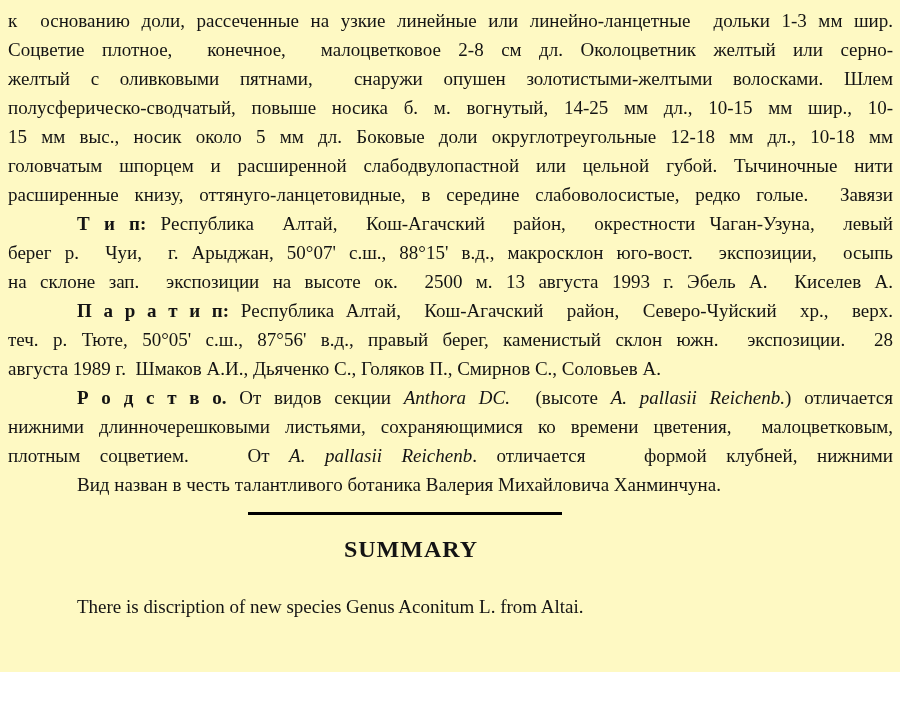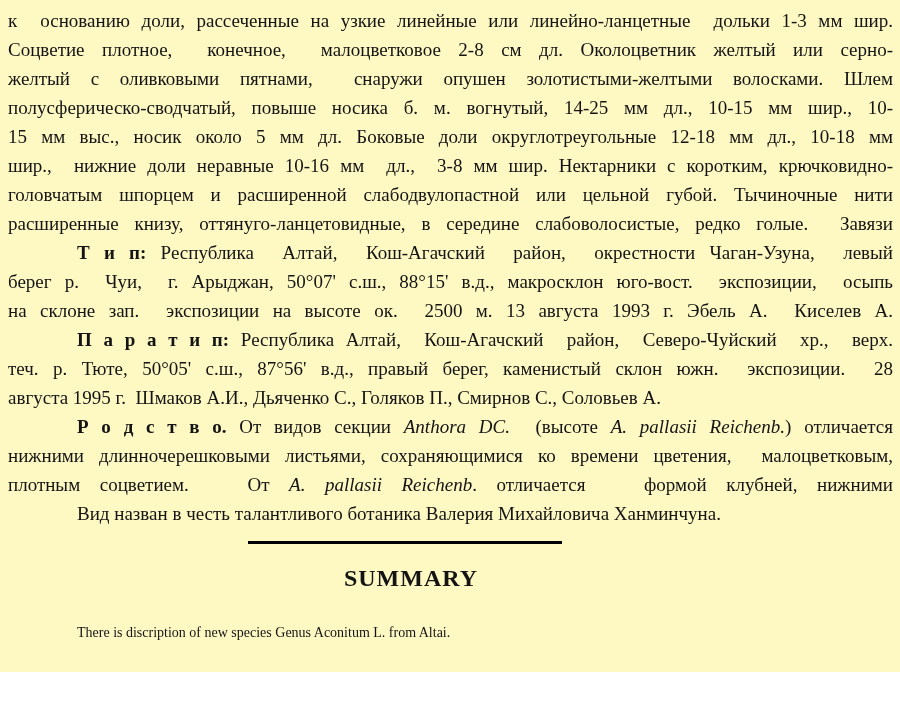--- a/index.html
+++ b/index.html
@@ -46,42 +46,41 @@
     width: 822px;
     text-align: center;
     font-weight: bold;
     font-size: 24px;
     letter-spacing: 1px;
   }
   .summary-line {
     margin-top: 33px;
     padding-left: 8px;
     text-indent: 69px;
-    font-size: 14px;
+    font-size: 19px;
   }
 </style>
 </head>
 <body>
 
 <div class="page">
   <div class="text-block" id="text-block">
       <div class="line justify"><span class="">к  основанию доли, рассеченные на узкие линейные или линейно-ланцетные  дольки 1-3 мм шир.</span></div>
       <div class="line justify"><span class="">Соцветие плотное,  конечное,  малоцветковое 2-8 см дл. Околоцветник желтый или серно-</span></div>
       <div class="line justify"><span class="">желтый с оливковыми пятнами,  снаружи опушен золотистыми-желтыми волосками. Шлем</span></div>
       <div class="line justify"><span class="">полусферическо-сводчатый, повыше носика б. м. вогнутый, 14-25 мм дл., 10-15 мм шир., 10-</span></div>
       <div class="line justify"><span class="">15 мм выс., носик около 5 мм дл. Боковые доли округлотреугольные 12-18 мм дл., 10-18 мм</span></div>
-      <div class="line justify"><span class="">шир.,  нижние доли неравные 10-16 мм  дл.,  3-8 мм шир. Нектарники с коротким, крючковидно-</span></div>
       <div class="line justify"><span class="">головчатым шпорцем и расширенной слабодвулопастной или цельной губой. Тычиночные нити</span></div>
       <div class="line justify"><span class="">расширенные книзу, оттянуго-ланцетовидные, в середине слабоволосистые, редко голые.  Завязи</span></div>
       <div class="line justify indent"><span class="seg-b ">Т и п:</span><span class=""> Республика  Алтай,  Кош-Агачский  район,  окрестности Чаган-Узуна,  левый</span></div>
       <div class="line justify"><span class="">берег р.  Чуи,  г. Арыджан, 50°07' с.ш., 88°15' в.д., макросклон юго-вост.  экспозиции,  осыпь</span></div>
       <div class="line justify"><span class="">на склоне зап.  экспозиции на высоте ок.  2500 м. 13 августа 1993 г. Эбель А.  Киселев А.</span></div>
       <div class="line justify indent"><span class="seg-b ">П а р а т и п:</span><span class=""> Республика Алтай,  Кош-Агачский  район,  Северо-Чуйский  хр.,  верх.</span></div>
       <div class="line justify"><span class="">теч. р. Тюте, 50°05' с.ш., 87°56' в.д., правый берег, каменистый склон южн.  экспозиции.  28</span></div>
-      <div class="line"><span class="">августа 1995 г.  Шмаков А.И., Дьяченко С., Голяков П., Смирнов С., Соловьев А.</span></div>
+      <div class="line"><span class="">августа 1989 г.  Шмаков А.И., Дьяченко С., Голяков П., Смирнов С., Соловьев А.</span></div>
       <div class="line justify indent"><span class="seg-b ">Р о д с т в о.</span><span class=""> От видов секции </span><span class="seg-i">Anthora DC.</span><span class="">  (высоте </span><span class="seg-i">A. pallasii Reichenb.</span><span class="">) отличается</span></div>
       <div class="line justify"><span class="">нижними длинночерешковыми листьями, сохраняющимися ко времени цветения,  малоцветковым,</span></div>
       <div class="line justify"><span class="">плотным соцветием.   От </span><span class="seg-i">A. pallasii Reichenb</span><span class="">. отличается   формой клубней, нижними</span></div>
       <div class="line indent"><span class="">Вид назван в честь талантливого ботаника Валерия Михайловича Ханминчуна.</span></div>
     </div>
   <div class="summary-rule"></div>
   <div class="summary-heading">SUMMARY</div>
   <div class="summary-line">There is discription of new species Genus Aconitum L. from Altai.</div>
 </div>
 

